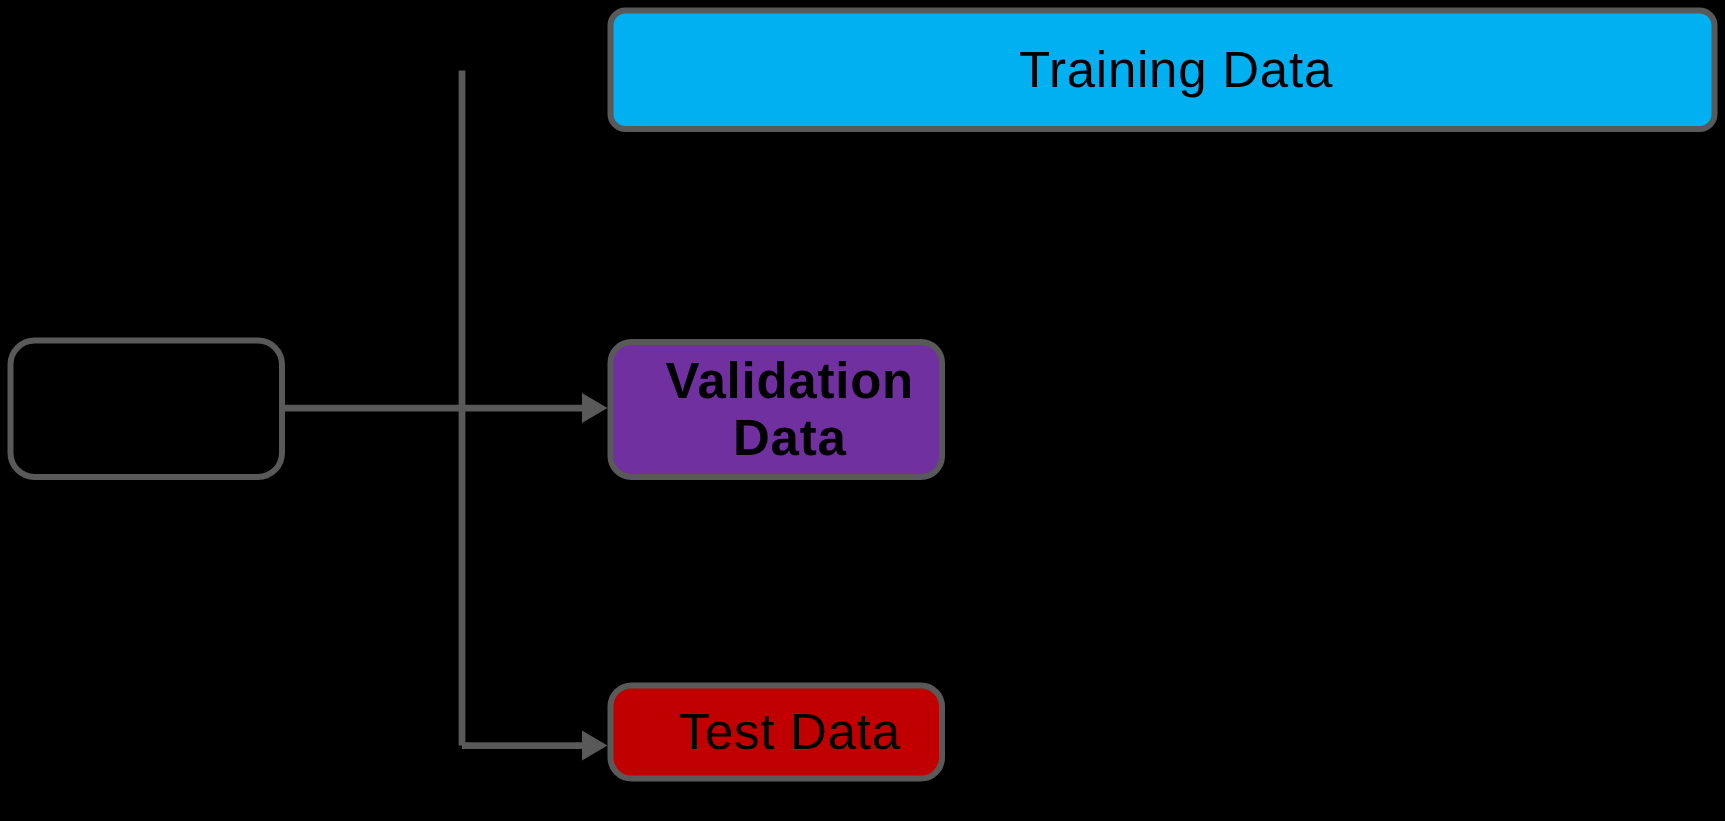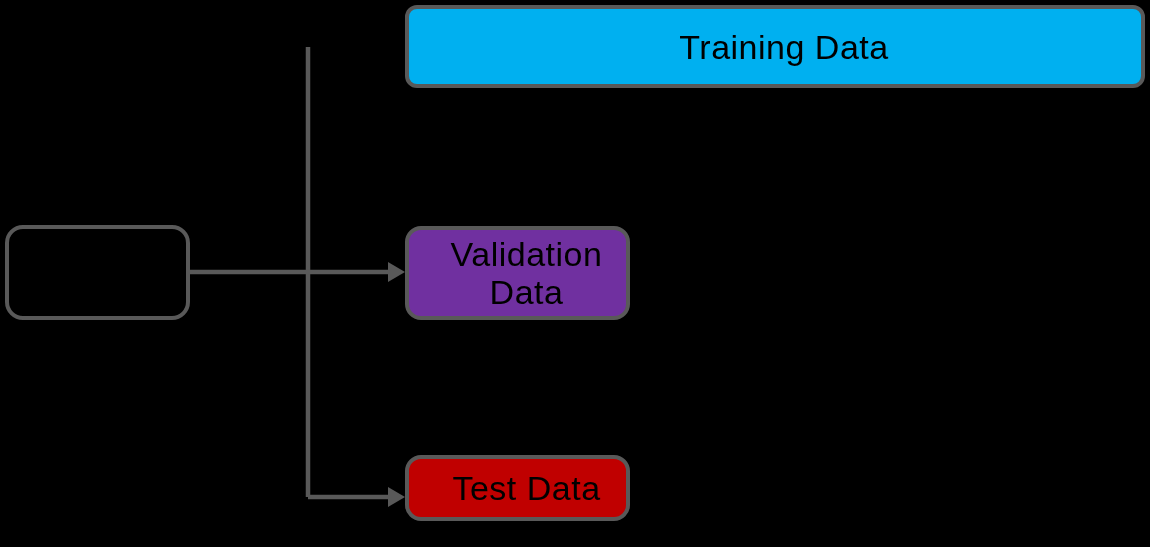--- a/index.html
+++ b/index.html
@@ -54,20 +54,21 @@
     width: 740px; height: 83px;
     border-radius: 12px;
     background: var(--training_fill, #00B0F0);
   }
   .node-validation {
     left: 405px; top: 226px;
     width: 225px; height: 94px;
     border-radius: 16px;
     background: var(--validation_fill, #7030A0);
     padding: 0 10px;
+    font-weight: bold;
   }
   .node-test {
     left: 405px; top: 455px;
     width: 225px; height: 66px;
     border-radius: 16px;
     background: var(--test_fill, #C00000);
   }
   .node-label {
     display: block;
     width: 100%;

